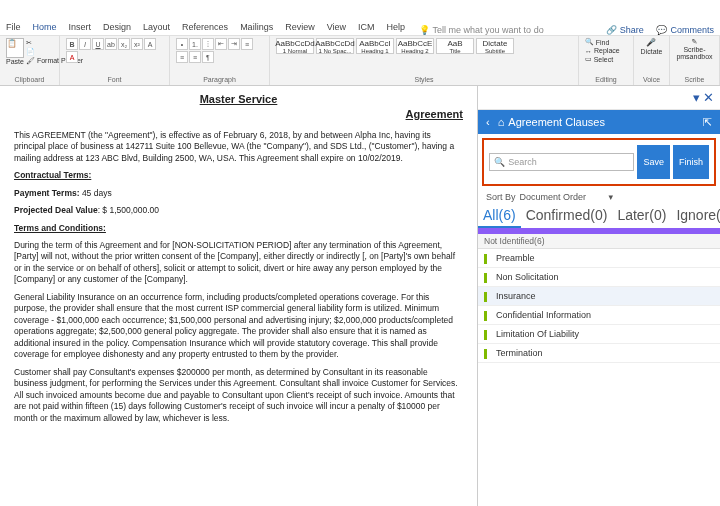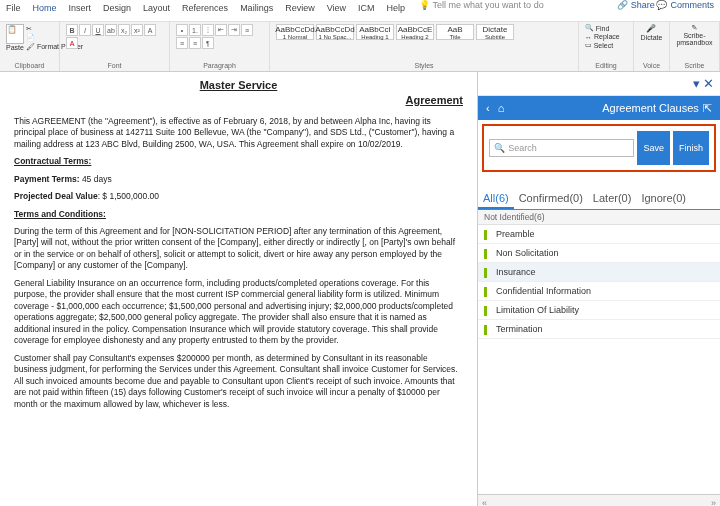--- a/index.html
+++ b/index.html
@@ -1,23 +1,23 @@
 <!DOCTYPE html>
 <html><head>
 <meta charset="utf-8">
 <style>
 * { margin: 0; padding: 0; box-sizing: border-box; font-family: "Segoe UI", Arial, sans-serif; }
 body { background: #fff; width: 720px; height: 506px; overflow: hidden; font-size: 9px; color: #333; }
 
-.titlebar { height: 22px; background: #fff; display: flex; align-items: flex-start; border-bottom: 1px solid #e0e0e0; }
+.titlebar { height: 36px; background: #fff; display: flex; align-items: flex-end; border-bottom: 1px solid #e0e0e0; }
 .tabs { display: flex; gap: 0; font-size: 9px; }
 .tabs span { padding: 3px 6px; color: #444; cursor: pointer; }
 .tabs span.active { color: #2b579a; font-weight: 400; }
 .tellme { flex: 1; color: #888; font-size: 9px; padding-left: 8px; }
-.share { display: flex; gap: 2px; font-size: 9px; color: #2b579a; padding-right: 6px; }
+.share { display: flex; gap: 13px; font-size: 9px; color: #2b579a; padding-right: 6px; }
 
 .ribbon { height: 50px; background: #f3f3f3; display: flex; border-bottom: 1px solid #ccc; font-size: 8px; }
 .ribbon-group { border-right: 1px solid #ddd; padding: 2px 6px; display: flex; flex-direction: column; justify-content: space-between; }
 .ribbon-group-label { text-align: center; color: #666; font-size: 7px; margin-top: auto; }
 .ribbon-row { display: flex; align-items: center; gap: 2px; }
 .ribbon-btn { width: 12px; height: 12px; background: #fff; border: 1px solid #ccc; font-size: 7px; display: flex; align-items: center; justify-content: center; color: #555; }
 .style-box { width: 38px; height: 16px; border: 1px solid #ccc; font-size: 6px; display: flex; flex-direction: column; align-items: center; justify-content: center; background: #fff; }
 .style-box .preview { font-size: 8px; }
 .ribbon-vert { display: flex; flex-direction: column; gap: 1px; font-size: 7px; }
 .ribbon-vert div { display: flex; align-items: center; gap: 2px; white-space: nowrap; }
@@ -26,26 +26,26 @@
 .document { flex: 1; padding: 4px 14px 10px 14px; overflow: hidden; font-size: 8.5px; line-height: 1.35; color: #222; }
 .doc-title { text-align: center; font-weight: 700; text-decoration: underline; font-size: 11px; margin: 2px 0 0 0; }
 .doc-subtitle { text-align: right; font-weight: 700; text-decoration: underline; font-size: 11px; margin-bottom: 8px; }
 .document p { margin-bottom: 6px; }
 .document .sec { font-weight: 700; text-decoration: underline; }
 
 .panel { width: 243px; border-left: 1px solid #ccc; background: #fff; display: flex; flex-direction: column; font-size: 10px; }
 .panel-title { padding: 4px 6px; color: #2b5caa; font-size: 13px; display: flex; align-items: center; border-bottom: 1px solid #e5e5e5; }
 .panel-title .sp { flex: 1; }
 .panel-header { background: #2b7cd3; color: #fff; height: 24px; display: flex; align-items: center; padding: 0 4px; font-size: 11px; }
-.panel-header .hdr-txt { flex: 1; text-align: right; }
+.panel-header .hdr-txt { flex: 1; text-align: left; }
 .searchrow { display: flex; align-items: center; gap: 3px; padding: 5px 5px; border: 2px solid #d83b01; margin: 4px; }
 .search-input { flex: 1; border: 1px solid #bbb; height: 18px; font-size: 9px; padding: 0 4px; color: #888; display: flex; align-items: center; gap: 3px; }
 .btn-blue { background: #2b7cd3; color: #fff; border: none; height: 34px; padding: 0 6px; font-size: 9px; cursor: pointer; }
 .sortrow { display: flex; align-items: center; gap: 4px; padding: 2px 8px; font-size: 9px; color: #555; }
-.filterrow { display: flex; font-size: 11px; border-bottom: 1px solid #8b5cf6; margin-top: 13px; }
+.filterrow { display: flex; font-size: 14px; border-bottom: 6px solid #8b5cf6; }
 .filterrow span { padding: 3px 5px; color: #555; }
 .filterrow span.active { border-bottom: 2px solid #2b7cd3; color: #2b7cd3; }
 .subhead { background: #f5f5f5; padding: 2px 6px; font-size: 8.5px; color: #666; border-bottom: 1px solid #e0e0e0; }
 .clause-list { flex: 1; overflow: auto; }
 .clause-item { padding: 4px 6px 4px 18px; border-bottom: 1px solid #eee; font-size: 9px; color: #333; position: relative; cursor: pointer; }
 .clause-item.selected { background: #eef3fa; }
 .clause-item::before { content: ""; position: absolute; left: 6px; top: 5px; width: 3px; height: 10px; background: #7fba00; }
 .panel-footer { height: 16px; background: #f3f3f3; border-top: 1px solid #ccc; display: flex; align-items: center; padding: 0 4px; font-size: 9px; color: #888; }
 .panel-footer .sp { flex: 1; }
 </style>
@@ -195,20 +195,24 @@
       <span style="padding:0 4px">⇱</span>
     </div>
     <div class="searchrow">
       <div class="search-input">
         <span>🔍</span>
         <span style="color:#999">Search</span>
       </div>
       <button class="btn-blue">Save</button>
       <button class="btn-blue">Finish</button>
     </div>
+    <div class="sortrow">
+      <span>Sort By</span>
+      <span style="flex:1"><span>Document Order</span> &nbsp;&nbsp;&nbsp;&nbsp;&nbsp;&nbsp;&nbsp;&nbsp;▾</span>
+    </div>
     <div class="filterrow" id="filter-row">
         <span class="active">All(6)</span>
         <span>Confirmed(0)</span>
         <span>Later(0)</span>
         <span>Ignore(0)</span>
       </div>
     <div class="subhead">Not Identified(6)</div>
     <div class="clause-list" id="clause-list">
         <div class="clause-item">Preamble</div>
         <div class="clause-item">Non Solicitation</div>

